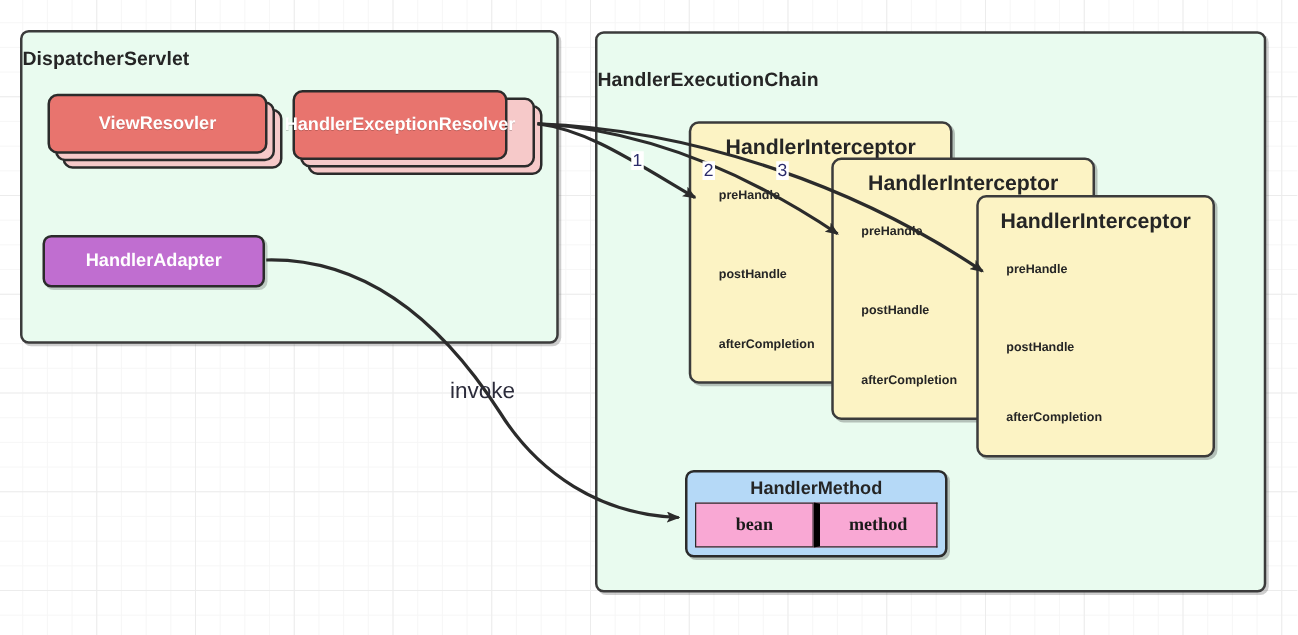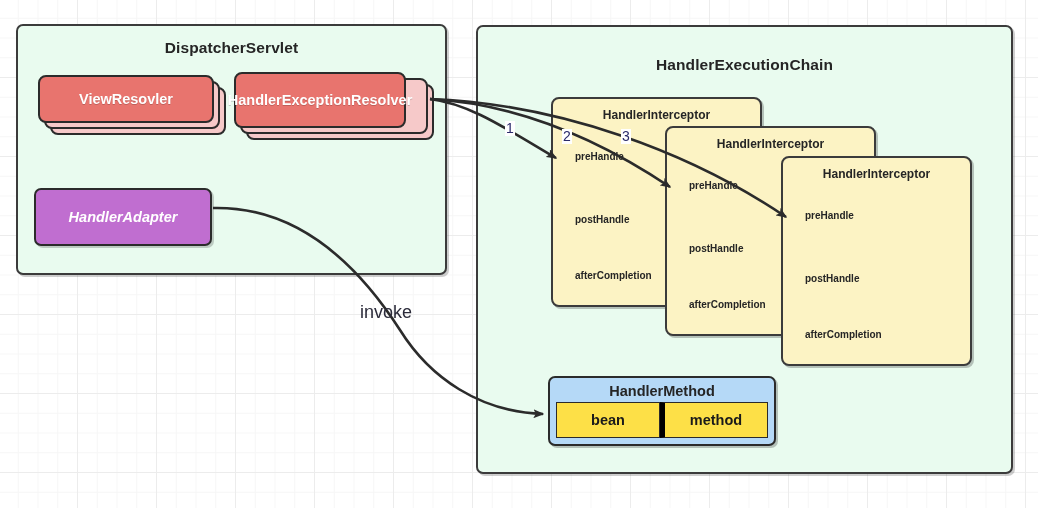--- a/index.html
+++ b/index.html
@@ -24,21 +24,20 @@
     position:absolute;
     background:#e9fbef;
     border:2.5px solid #3b3b3b;
     border-radius:7px;
     box-sizing:border-box;
     box-shadow:2px 2px 0 rgba(60,60,60,.25);
   }
   .container-title{
     position:absolute;
     width:100%;
-    text-align:center;
     font-weight:bold;
     font-size:15.5px;
     color:#252525;
     letter-spacing:.1px;
   }
   
   .stack{position:absolute;}
   .stack .layer{
     position:absolute;
     border:2.5px solid #2b2b2b;
@@ -71,21 +70,21 @@
   .interceptor{
     position:absolute;
     background:#fcf3c4;
     border:2.5px solid #3b3b3b;
     border-radius:8px;
     box-sizing:border-box;
     box-shadow:2px 2px 0 rgba(60,60,60,.3);
   }
   .interceptor .ititle{
     position:absolute;left:0;right:0;top:9px;
-    text-align:center;font-weight:bold;font-size:12px;color:#252525;
+    text-align:center;font-weight:bold;font-size:17px;color:#252525;
   }
   .imethod{
     position:absolute;left:22px;
     font-weight:bold;font-size:10px;color:#252525;
     white-space:nowrap;
   }
   .hm{
     position:absolute;
     background:#b5d9f7;
     border:2.5px solid #2b2b2b;
@@ -96,25 +95,26 @@
   }
   .hm-title{
     position:absolute;left:0;right:0;top:5px;
     text-align:center;font-weight:bold;font-size:14.5px;color:#252525;
   }
   .hm-cells{
     position:absolute;left:6px;right:6px;bottom:6px;height:36px;
     display:flex;
   }
   .hm-cell{
-    flex:1;background:#fde047;
+    flex:1;background:#f9a8d4;
     border:1px solid #2b2b2b;
     display:flex;align-items:center;justify-content:center;
     font-weight:bold;font-size:14.5px;color:#1a1a1a;
     box-sizing:border-box;
+    font-family:Liberation Serif, serif;
   }
   .hm-cell + .hm-cell{border-left:5px solid #000000;}
   .edge-label{
     position:absolute;
     background:#ffffff;
     color:#2a2a6a;
     font-size:14px;
     padding:0 1px;
     line-height:1.1;
   }
@@ -142,21 +142,21 @@
 
   <div class="stack" style="left:234px;top:72px;width:200px;height:68px;">
     <div class="layer" style="left:12px;top:12px;width:188px;height:56px;"></div>
     <div class="layer" style="left:6px;top:6px;width:188px;height:56px;"></div>
     <div class="top" style="width:172px;height:56px;flex-direction:row;">
       <span>HandlerException</span>
       <span>Resolver</span>
     </div>
   </div>
 
-  <div class="adapter" style="left:34px;top:188px;width:178px;height:58px;font-style:italic;">
+  <div class="adapter" style="left:34px;top:188px;width:178px;height:42px;">
     <span>HandlerAdapter</span>
   </div>
 
   <div class="container" style="left:476px;top:25px;width:537px;height:449px;">
     <div class="container-title" style="top:29px;">HandlerExecutionChain</div>
   </div>
 
   <div class="interceptor" style="left:551px;top:97px;width:211px;height:210px;z-index:3;">
     <div class="ititle">HandlerInterceptor</div>
     <div class="imethod" style="top:52px;">preHandle</div>
@@ -171,21 +171,21 @@
     <div class="imethod" style="top:171px;">afterCompletion</div>
   </div>
 
   <div class="interceptor" style="left:781px;top:156px;width:191px;height:210px;z-index:5;">
     <div class="ititle">HandlerInterceptor</div>
     <div class="imethod" style="top:52px;">preHandle</div>
     <div class="imethod" style="top:115px;">postHandle</div>
     <div class="imethod" style="top:171px;">afterCompletion</div>
   </div>
 
-  <div class="hm" style="left:548px;top:376px;width:228px;height:70px;z-index:3;">
+  <div class="hm" style="left:548px;top:376px;width:210px;height:70px;z-index:3;">
     <div class="hm-title">HandlerMethod</div>
     <div class="hm-cells">
       <div class="hm-cell">bean</div>
       <div class="hm-cell">method</div>
     </div>
   </div>
 
   <svg class="wires" viewBox="0 0 1038 508" style="z-index:6;">
     <defs>
       <marker id="ah" markerWidth="11" markerHeight="9" refX="9.6" refY="4.5" orient="auto" markerUnits="userSpaceOnUse">

